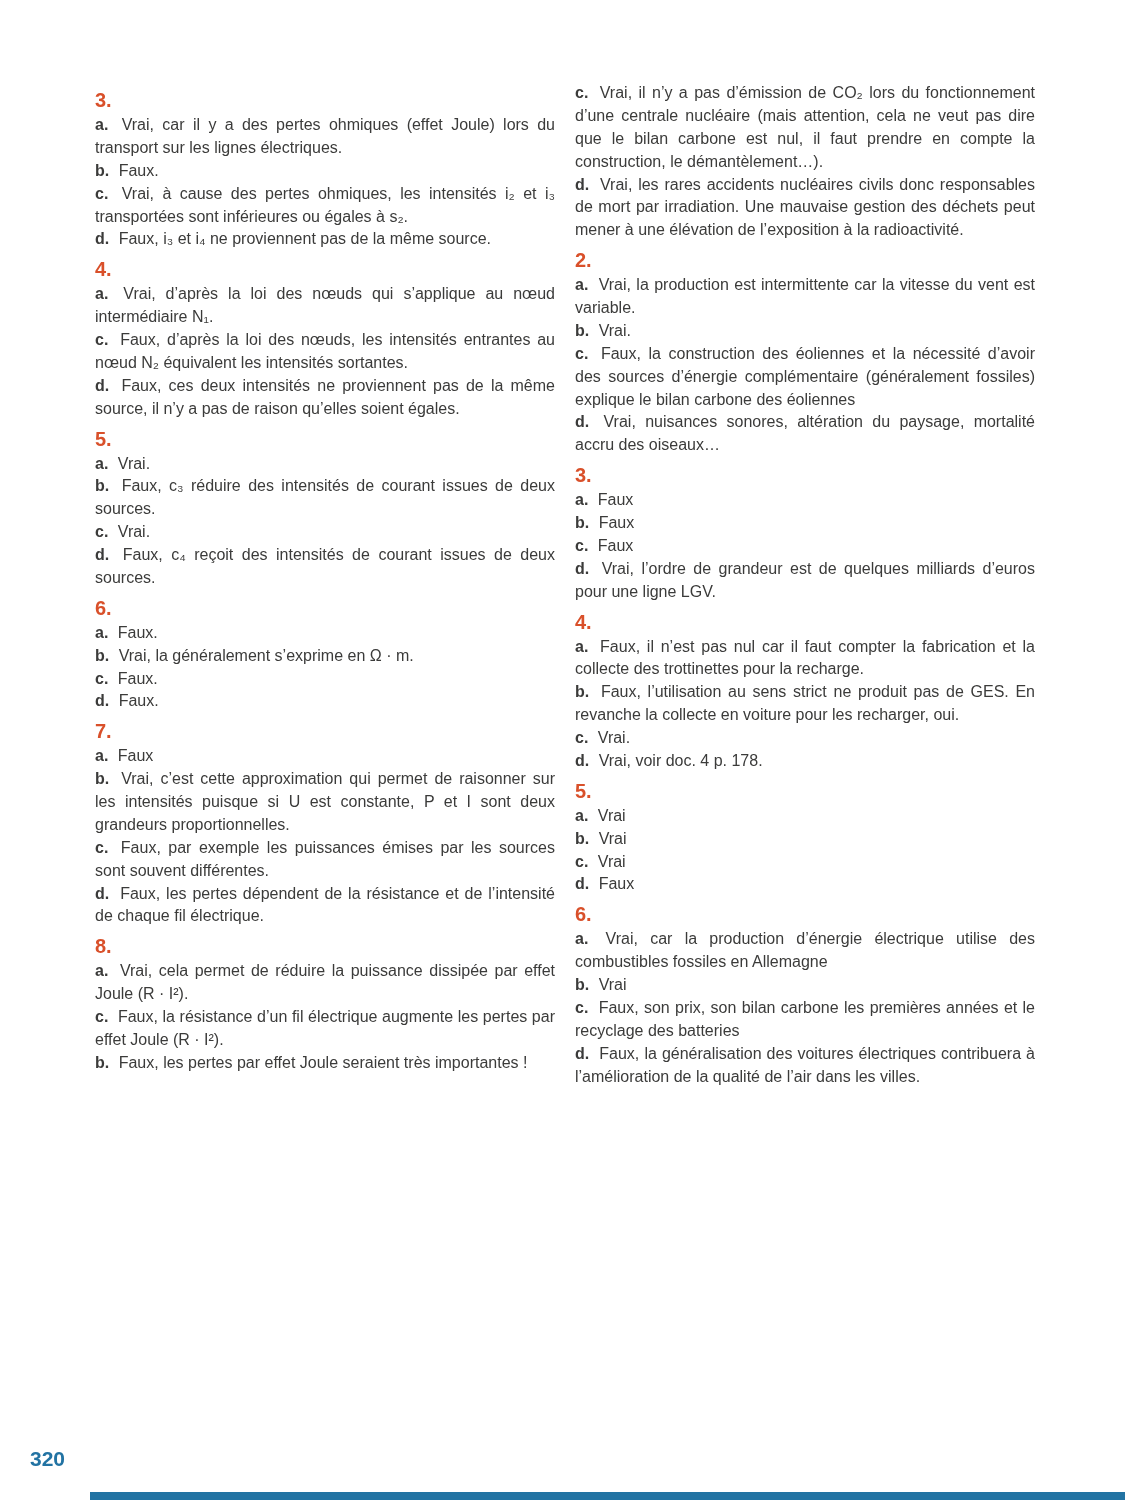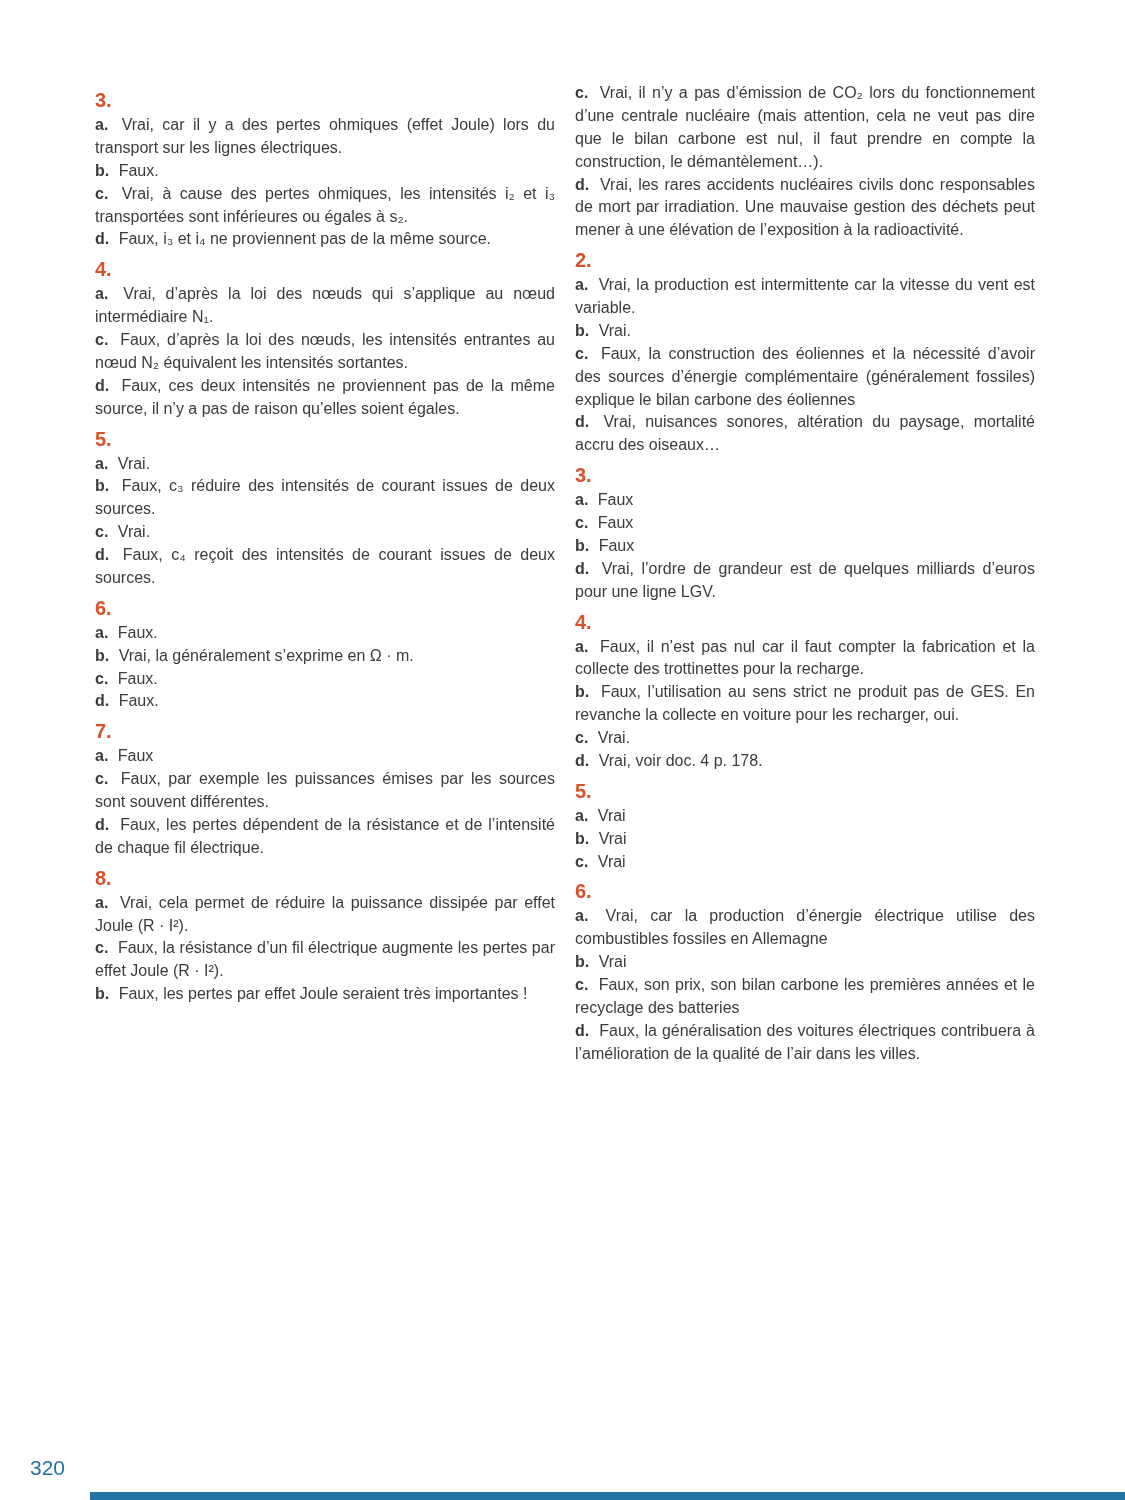--- a/index.html
+++ b/index.html
@@ -33,23 +33,23 @@
   .answer{
     font-size:16px;
     line-height:1.43;
     margin:0 0;
     text-align:justify;
   }
   .lab{font-weight:bold;margin-right:5px;}
   .footer{
     position:absolute;
     left:30px;
-    bottom:20px;
+    bottom:29px;
     color:var(--blue);
-    font-weight:normal;
+    font-weight:bold;
     font-size:21px;
   }
   .bottom-bar{
     position:absolute;
     left:90px;
     right:0;
     bottom:0;
     height:8px;
     background:var(--blue);
   }
@@ -74,49 +74,51 @@
         <p class="answer"><span class="lab">b.</span> <span>Faux, c₃ réduire des intensités de courant issues de deux sources.</span></p>
         <p class="answer"><span class="lab">c.</span> <span>Vrai.</span></p>
         <p class="answer"><span class="lab">d.</span> <span>Faux, c₄ reçoit des intensités de courant issues de deux sources.</span></p>
         <div class="qnum">6.</div>
         <p class="answer"><span class="lab">a.</span> <span>Faux.</span></p>
         <p class="answer"><span class="lab">b.</span> <span>Vrai, la généralement s’exprime en Ω · m.</span></p>
         <p class="answer"><span class="lab">c.</span> <span>Faux.</span></p>
         <p class="answer"><span class="lab">d.</span> <span>Faux.</span></p>
         <div class="qnum">7.</div>
         <p class="answer"><span class="lab">a.</span> <span>Faux</span></p>
+        <p class="answer"><span class="lab">b.</span> <span>Vrai, c’est cette approximation qui permet de raisonner sur les intensités puisque si U est constante, P et I sont deux grandeurs proportionnelles.</span></p>
         <p class="answer"><span class="lab">c.</span> <span>Faux, par exemple les puissances émises par les sources sont souvent différentes.</span></p>
         <p class="answer"><span class="lab">d.</span> <span>Faux, les pertes dépendent de la résistance et de l’intensité de chaque fil électrique.</span></p>
         <div class="qnum">8.</div>
         <p class="answer"><span class="lab">a.</span> <span>Vrai, cela permet de réduire la puissance dissipée par effet Joule (R · I²).</span></p>
         <p class="answer"><span class="lab">c.</span> <span>Faux, la résistance d’un fil électrique augmente les pertes par effet Joule (R · I²).</span></p>
         <p class="answer"><span class="lab">b.</span> <span>Faux, les pertes par effet Joule seraient très importantes !</span></p>
       </div>
     <div class="column" id="col-1">
         <p class="answer"><span class="lab">c.</span> <span>Vrai, il n’y a pas d’émission de CO₂ lors du fonctionnement d’une centrale nucléaire (mais attention, cela ne veut pas dire que le bilan carbone est nul, il faut prendre en compte la construction, le démantèlement…).</span></p>
         <p class="answer"><span class="lab">d.</span> <span>Vrai, les rares accidents nucléaires civils donc responsables de mort par irradiation. Une mauvaise gestion des déchets peut mener à une élévation de l’exposition à la radioactivité.</span></p>
         <div class="qnum">2.</div>
         <p class="answer"><span class="lab">a.</span> <span>Vrai, la production est intermittente car la vitesse du vent est variable.</span></p>
         <p class="answer"><span class="lab">b.</span> <span>Vrai.</span></p>
         <p class="answer"><span class="lab">c.</span> <span>Faux, la construction des éoliennes et la nécessité d’avoir des sources d’énergie complémentaire (généralement fossiles) explique le bilan carbone des éoliennes</span></p>
         <p class="answer"><span class="lab">d.</span> <span>Vrai, nuisances sonores, altération du paysage, mortalité accru des oiseaux…</span></p>
         <div class="qnum">3.</div>
         <p class="answer"><span class="lab">a.</span> <span>Faux</span></p>
+        <p class="answer"><span class="lab">b.</span> <span>Faux</span></p>
         <p class="answer"><span class="lab">c.</span> <span>Faux</span></p>
-        <p class="answer"><span class="lab">b.</span> <span>Faux</span></p>
         <p class="answer"><span class="lab">d.</span> <span>Vrai, l’ordre de grandeur est de quelques milliards d’euros pour une ligne LGV.</span></p>
         <div class="qnum">4.</div>
         <p class="answer"><span class="lab">a.</span> <span>Faux, il n’est pas nul car il faut compter la fabrication et la collecte des trottinettes pour la recharge.</span></p>
         <p class="answer"><span class="lab">b.</span> <span>Faux, l’utilisation au sens strict ne produit pas de GES. En revanche la collecte en voiture pour les recharger, oui.</span></p>
         <p class="answer"><span class="lab">c.</span> <span>Vrai.</span></p>
         <p class="answer"><span class="lab">d.</span> <span>Vrai, voir doc. 4 p. 178.</span></p>
         <div class="qnum">5.</div>
         <p class="answer"><span class="lab">a.</span> <span>Vrai</span></p>
         <p class="answer"><span class="lab">b.</span> <span>Vrai</span></p>
         <p class="answer"><span class="lab">c.</span> <span>Vrai</span></p>
+        <p class="answer"><span class="lab">d.</span> <span>Faux</span></p>
         <div class="qnum">6.</div>
         <p class="answer"><span class="lab">a.</span> <span>Vrai, car la production d’énergie électrique utilise des combustibles fossiles en Allemagne</span></p>
         <p class="answer"><span class="lab">b.</span> <span>Vrai</span></p>
         <p class="answer"><span class="lab">c.</span> <span>Faux, son prix, son bilan carbone les premières années et le recyclage des batteries</span></p>
         <p class="answer"><span class="lab">d.</span> <span>Faux, la généralisation des voitures électriques contribuera à l’amélioration de la qualité de l’air dans les villes.</span></p>
       </div>
   </div>
   <div class="footer">320</div>
   <div class="bottom-bar"></div>
 </div>

